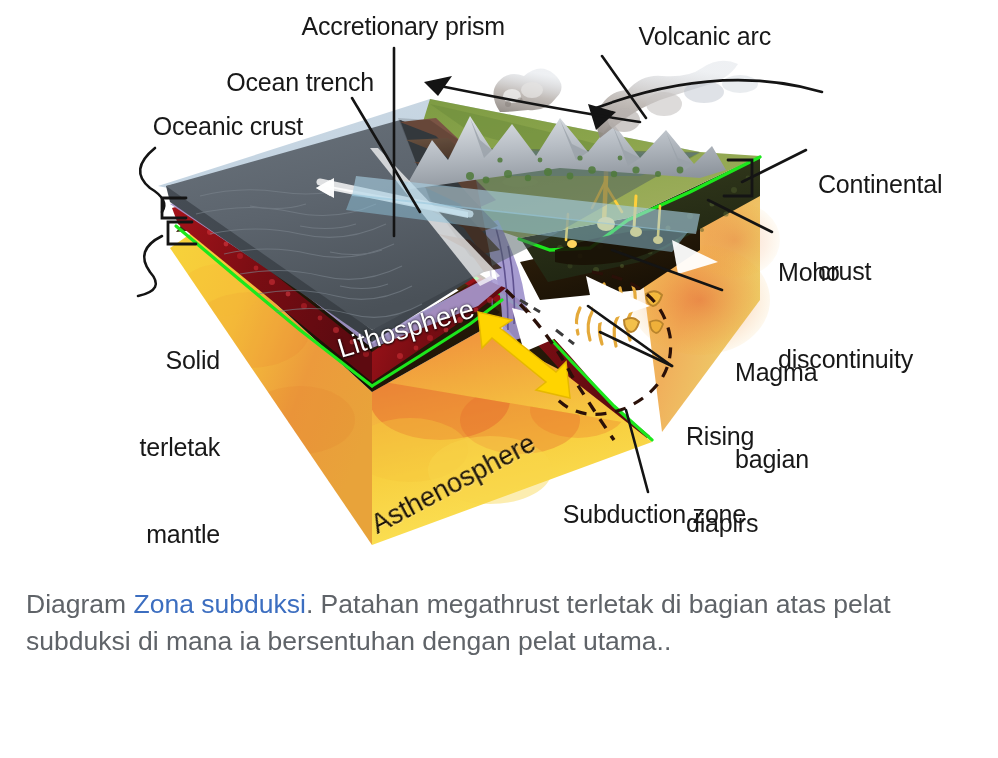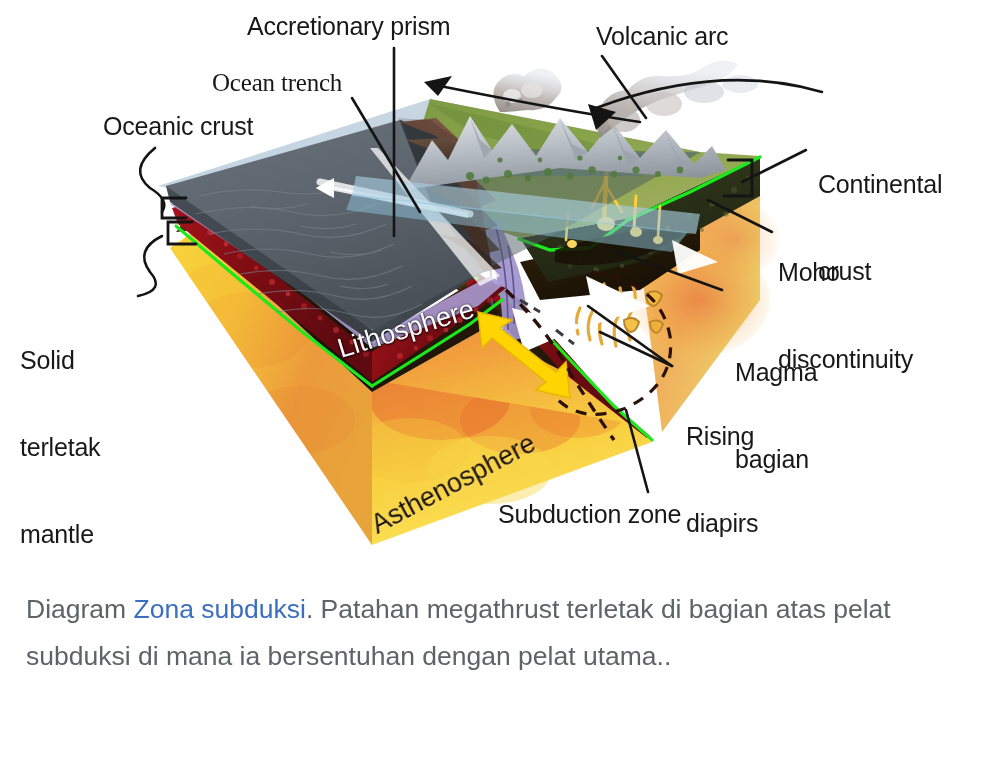--- a/index.html
+++ b/index.html
@@ -29,21 +29,21 @@
 
   .lbl {
     position: absolute;
     color: #181818;
     font-family: "Liberation Sans", sans-serif;
     font-size: 25px;
     line-height: 29px;
     white-space: pre;
     letter-spacing: -0.2px;
   }
-  .lbl.ctr  { text-align: left; }
+  .lbl.ctr  { text-align: right; }
 
   
   .inblock {
     position: absolute;
     font-family: "Liberation Sans", sans-serif;
     font-size: 27px;
     font-weight: 400;
     white-space: pre;
   }
   #lbl-lithosphere {
@@ -59,21 +59,21 @@
     transform-origin: left top;
   }
 
   
   #caption {
     position: absolute;
     left: 26px;
     top: 586px;
     width: 946px;
     font-size: 26.5px;
-    line-height: 47px;
+    line-height: 37px;
     color: #5f6368;
     font-family: "Liberation Sans", sans-serif;
   }
   #caption .lnk {
     color: #3c6ec0;
     text-decoration: none;
     cursor: pointer;
   }
 </style>
 </head>
@@ -428,21 +428,21 @@
 
         <path d="M672 366 L588 306"></path>
         <path d="M672 366 L600 332"></path>
 
         <path d="M626 410 L648 492"></path>
       </g>
     </svg>
 
     <div class="lbl ctr" style="left:247px; top:12px; width:258px;">Accretionary prism</div>
 
-    <div class="lbl ctr" style="left:212px; top:68px; width:190px;font-family:Liberation Serif, serif;">Ocean trench</div>
+    <div class="lbl ctr" style="left:184px; top:68px; width:190px;">Ocean trench</div>
 
     <div class="lbl ctr" style="left:103px; top:112px; width:200px;">Oceanic crust</div>
 
     <div class="lbl ctr" style="left:596px; top:22px; width:175px;">Volcanic arc</div>
 
     <div class="lbl" style="left:818px; top:112px; width:175px;">
       <div>Continental</div>
       <div>crust</div>
     </div>
 

